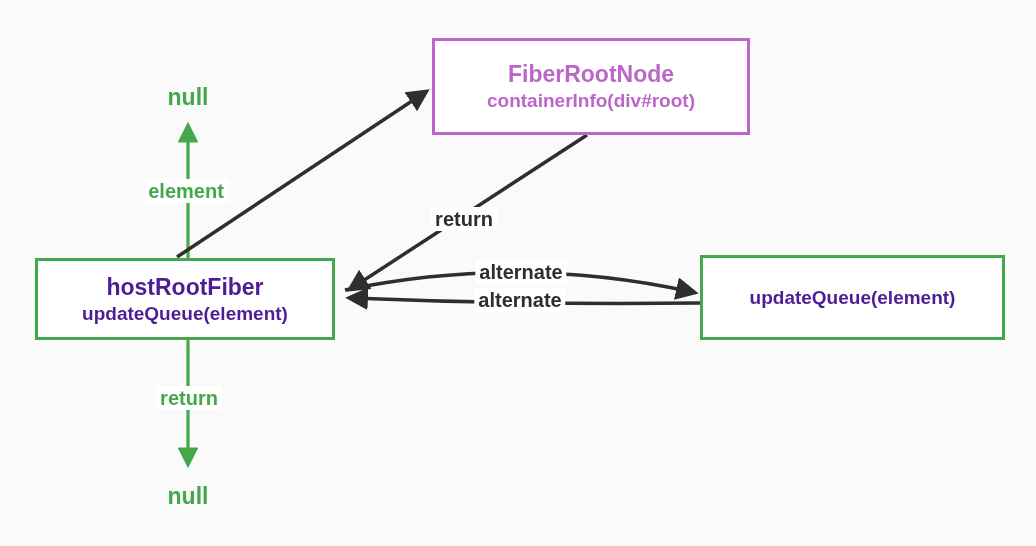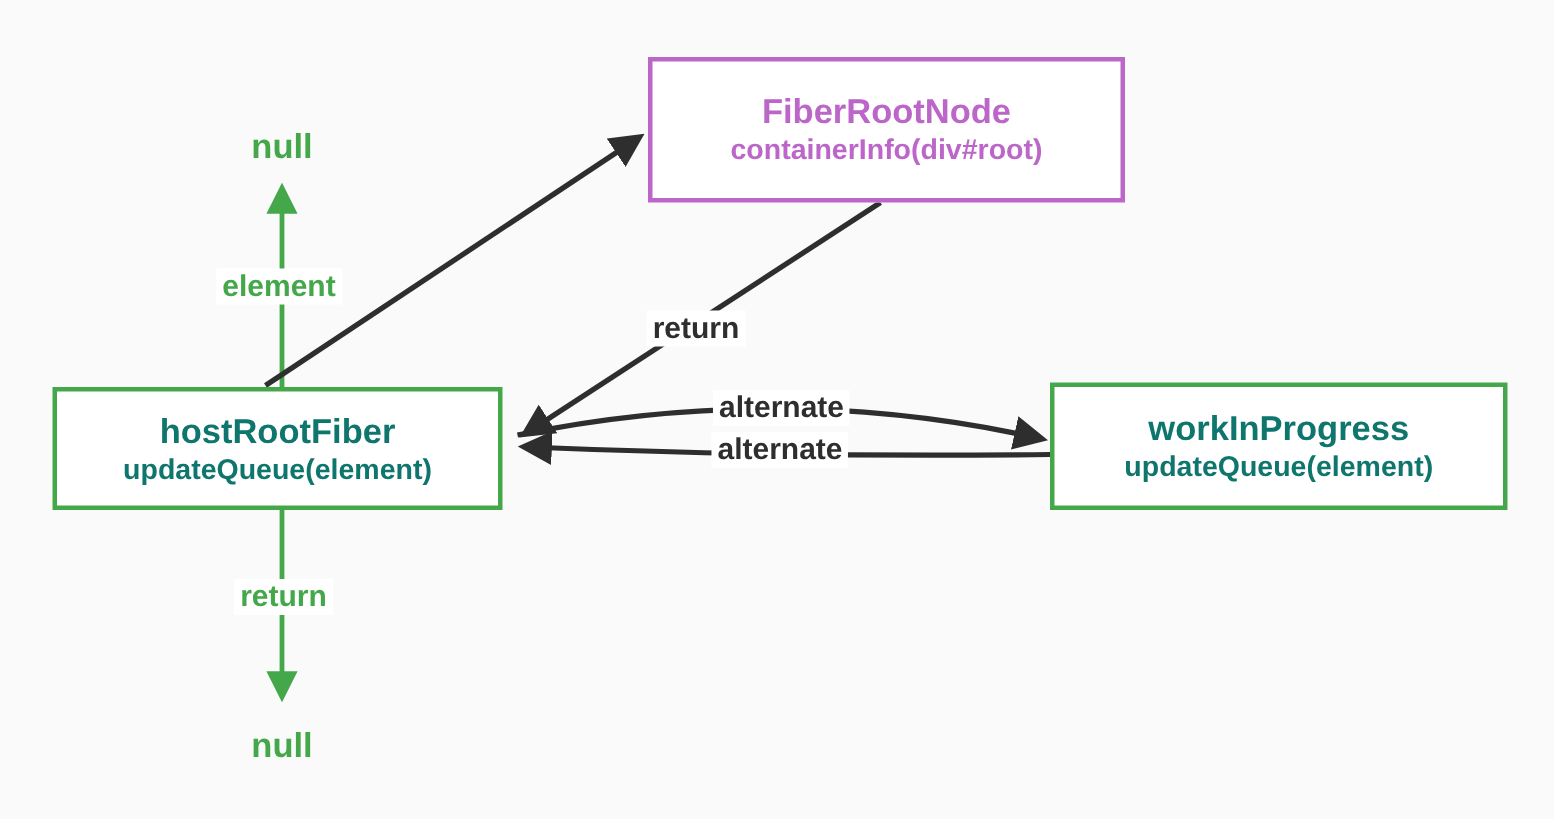--- a/index.html
+++ b/index.html
@@ -27,21 +27,21 @@
     flex-direction: column;
     align-items: center;
     justify-content: center;
     text-align: center;
     line-height: 1.25;
   }
   .node .title   { font-weight: bold; font-size: 23px; }
   .node .subtitle{ font-weight: bold; font-size: 19px; }
 
   .node-purple { border: 3px solid #bb66c8; color: #bb66c8; }
-  .node-green  { border: 3px solid #44a84b; color: #0f766e; }
+  .node-green  { border: 3px solid #44a84b; color: #4c1d95; }
 
   #fiber-root-node { left: 432px; top: 38px;  width: 318px; height: 97px; }
   #host-root-fiber { left: 35px;  top: 258px; width: 300px; height: 82px; }
   #work-in-progress{ left: 700px; top: 255px; width: 305px; height: 85px; }
 
   .edge-label {
     position: absolute;
     transform: translate(-50%, -50%);
     font-weight: bold;
     font-size: 20px;
@@ -95,21 +95,20 @@
     <div class="title">FiberRootNode</div>
     <div class="subtitle">containerInfo(div#root)</div>
   </div>
 
   <div class="node node-green" id="host-root-fiber">
     <div class="title">hostRootFiber</div>
     <div class="subtitle">updateQueue(element)</div>
   </div>
 
   <div class="node node-green" id="work-in-progress">
-    <div class="title">workInProgress</div>
     <div class="subtitle">updateQueue(element)</div>
   </div>
 
 
   <div class="edge-label" id="current-label">return</div>
 
   <div class="edge-label" id="alternate-top-label">alternate</div>
 
   <div class="edge-label" id="alternate-bottom-label">alternate</div>
 

